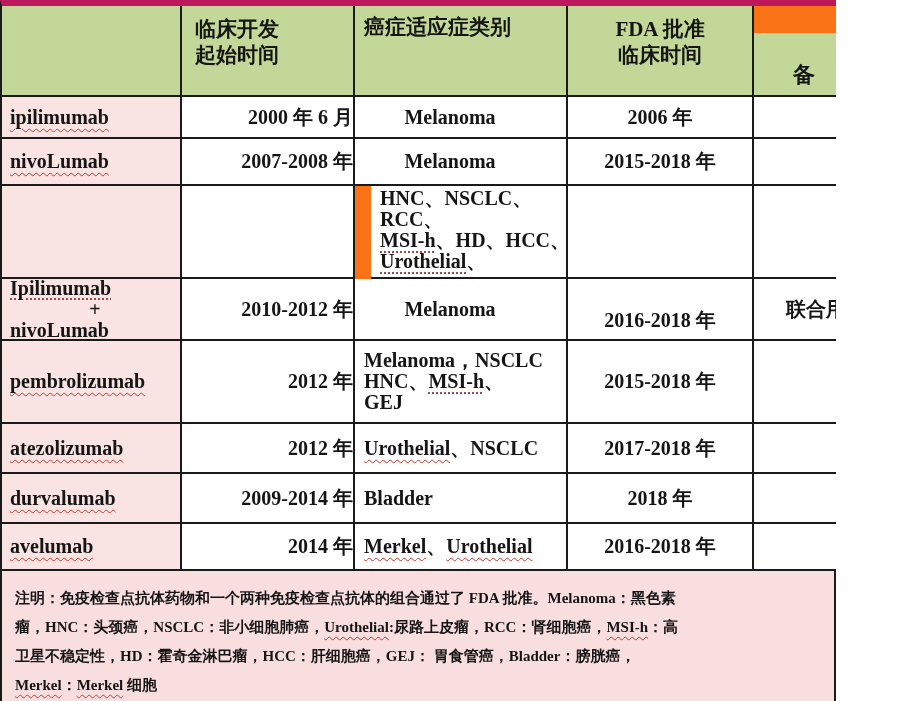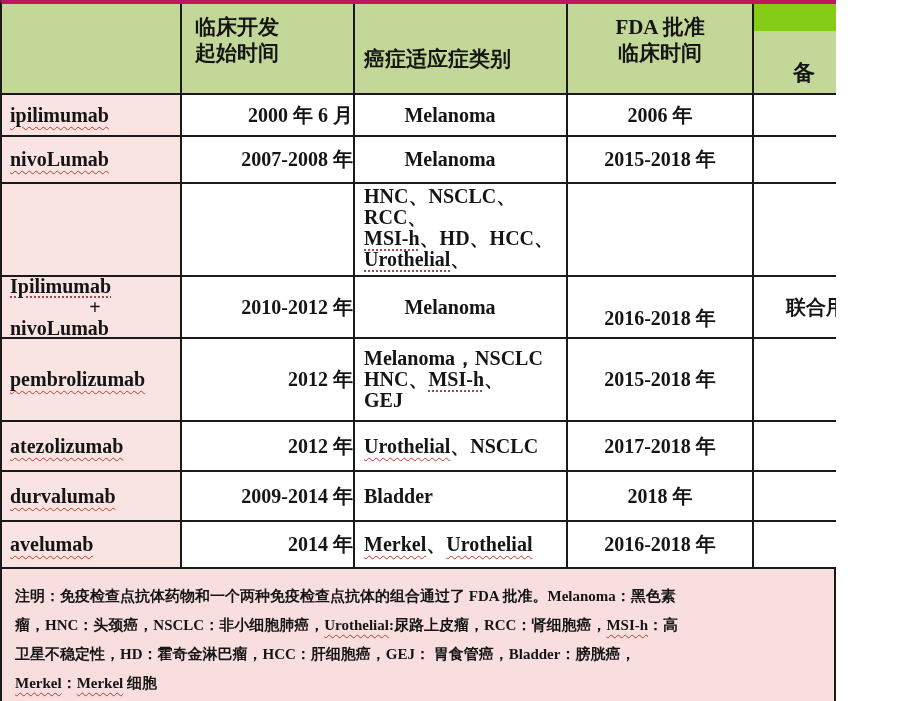--- a/index.html
+++ b/index.html
@@ -6,23 +6,23 @@
   body{
     font-family:"Liberation Serif","DejaVu Serif",serif;
     font-weight:bold;
     color:#151515;
     -webkit-font-smoothing:antialiased;
   }
   .sheet{
     position:relative;
     width:836px;height:701px;
     box-sizing:border-box;
-    border-top:4px solid #be185d;
+    border-top:6px solid #be185d;
     border-left:2px solid #1a1a1a;
-    background:#84cc16;
+    background:#f97316;
     overflow:hidden;
   }
   .tbl{
     display:grid;
     grid-template-columns:180px 173px 213px 186px 146px;
     grid-template-rows:91px 42px 47px 93px 62px 83px 50px 50px 47px;
   }
   .c{
     box-sizing:border-box;
     border-right:2px solid #1a1a1a;
@@ -38,21 +38,21 @@
   .c .line.center{text-align:center;}
   
   .hc{
     background:#c3d898;
     justify-content:flex-start;
     padding-top:10px;
     font-size:21px;
     line-height:26px;
   }
   .hc.h-start{padding-left:13px;}
-  .hc.h-ind{padding-left:9px;padding-top:20px;justify-content:center;}
+  .hc.h-ind{padding-left:9px;padding-top:8px;}
   .hc.h-fda{text-align:center;}
   .hc.h-note{text-align:center;padding-top:29px;font-size:22px;margin-top:27px;}
   
   .col-drug{background:#f9e4e3;padding-left:8px;font-size:20px;}
   .col-start{padding-left:13px;text-align:right;}
   .col-ind{padding-left:9px;padding-right:21px;}
   .col-ind.ind-center{padding-left:0;text-align:center;}
   .col-fda{text-align:center;}
   .col-note{text-align:center;}
   .cell-white{background:#ffffff;}
@@ -121,21 +121,21 @@
       </div>
     <div class="c col-start cell-white">2007-2008 年</div>
     <div class="c col-ind ind-center cell-white">
         <div class="line"><span>Melanoma</span></div>
       </div>
     <div class="c col-fda cell-white">2015-2018 年</div>
     <div class="c col-note cell-white"></div>
 
     <div class="c col-drug"></div>
     <div class="c col-start cell-white"></div>
-    <div class="c col-ind cell-white" style="justify-content:flex-start;padding-top:2px;">
+    <div class="c col-ind cell-white" style="justify-content:flex-start;padding-top:2px;margin-left:16px;">
         <div class="line"><span>HNC、NSCLC、</span></div>
         <div class="line"><span>RCC、</span></div>
         <div class="line"><span class="u-dotted">MSI-h</span><span>、HD、HCC、</span></div>
         <div class="line"><span class="u-dotted">Urothelial</span><span>、</span></div>
       </div>
     <div class="c col-fda cell-white"></div>
     <div class="c col-note cell-white"></div>
 
     <div class="c col-drug">
         <div class="line"><span class="u-dotted">Ipilimumab</span></div>

